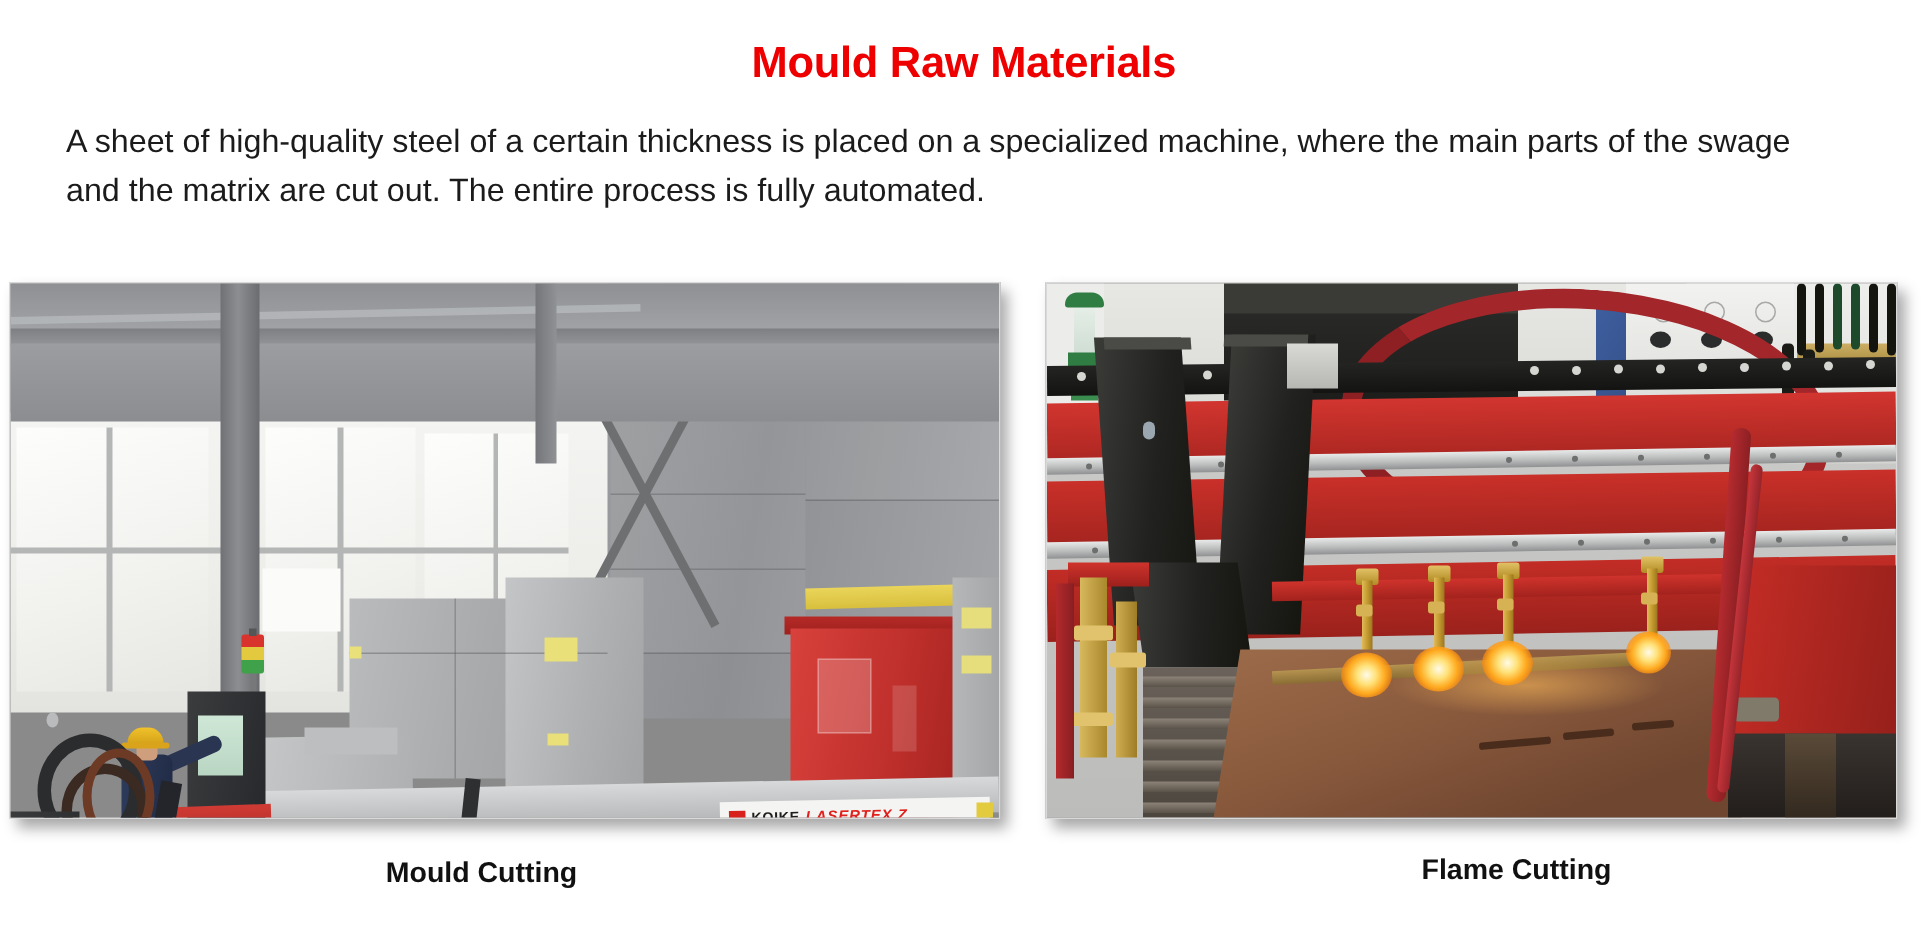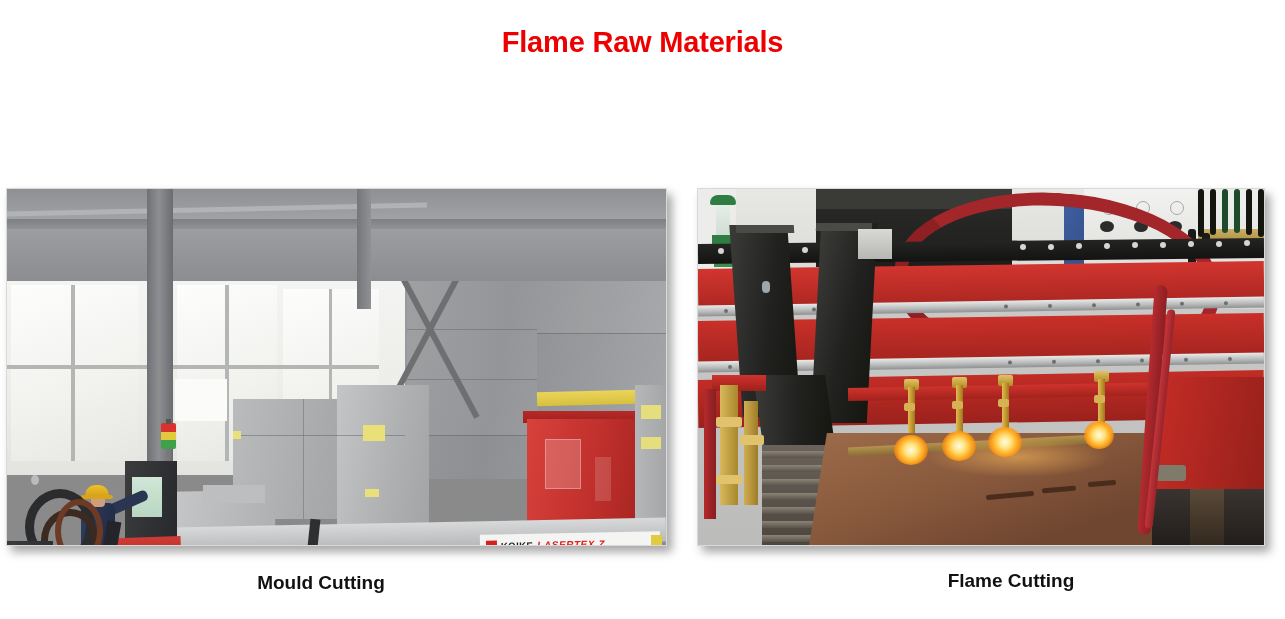--- a/index.html
+++ b/index.html
@@ -257,21 +257,22 @@
   .r-manifold{left:500px;top:40px;width:66px;height:20px;
     background:linear-gradient(#cbae63,#9b7f31);}
   .r-cablegrp{position:absolute;width:6px;background:#14150f;border-radius:3px;}
   .r-cablegreen{position:absolute;width:6px;background:#1c4a2a;border-radius:3px;}
 </style>
 </head>
 <body>
 
 <div class="page">
 
-  <div class="title">Flame Raw Materials</div>
+  <div class="title">Mould Raw Materials</div>
+  <div class="body-copy">A sheet of high-quality steel of a certain thickness is placed on a specialized machine, where the main parts of the swage and the matrix are cut out. The entire process is fully automated.</div>
 
   <div class="photo" id="photo-left">
     <div class="scene">
 
       <div class="p l-winband"></div>
       <div class="p l-winglass" style="left:4px;top:96px;width:128px;height:176px;"></div>
       <div class="p l-winglass" style="left:170px;top:96px;width:100px;height:176px;"></div>
       <div class="p l-winglass" style="left:276px;top:100px;width:96px;height:168px;"></div>
       <div class="p l-winmull" style="left:0;top:176px;width:372px;height:4px;"></div>
       <div class="p l-winmull" style="left:64px;top:96px;width:4px;height:176px;"></div>

